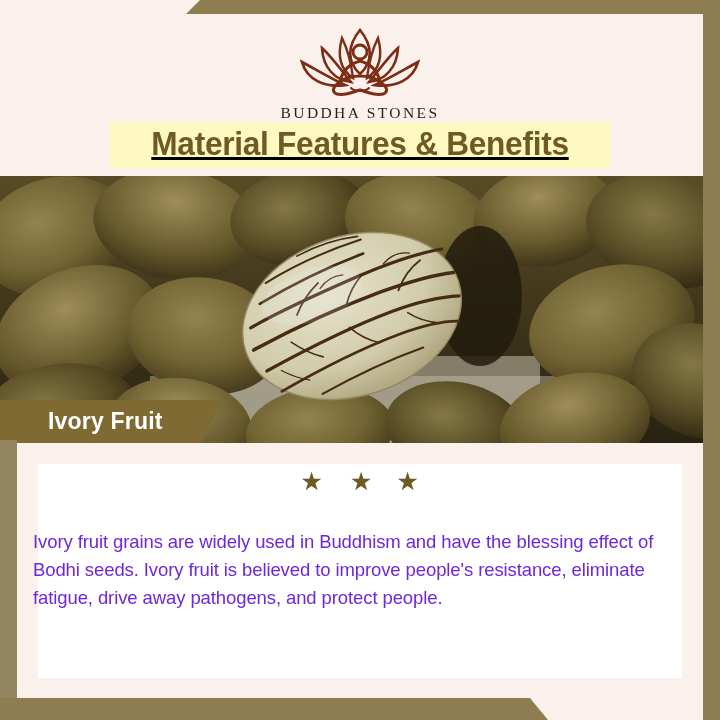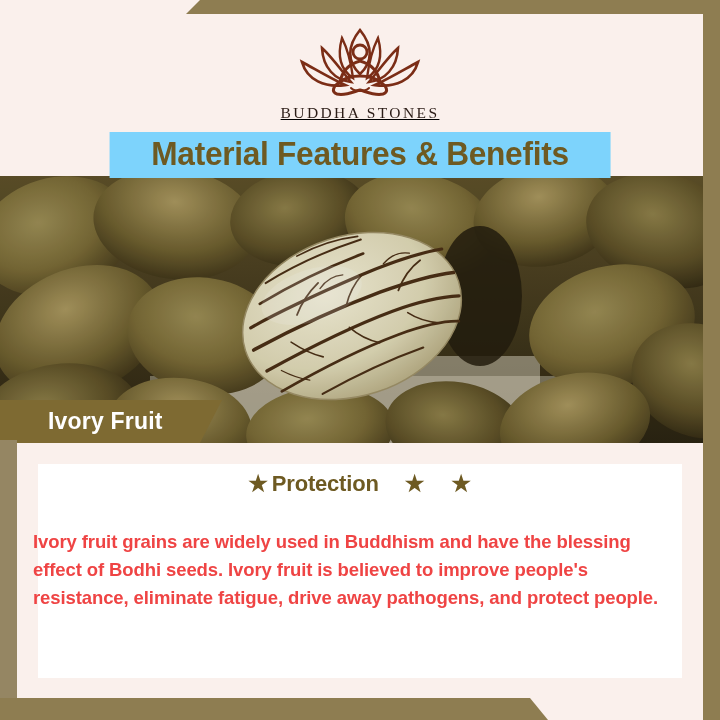--- a/index.html
+++ b/index.html
@@ -22,29 +22,29 @@
   .left-strip{
     position:absolute;left:0;top:440px;width:17px;height:280px;background:#958663;
   }
   .bottom-band{
     position:absolute;left:0;bottom:0;width:720px;height:22px;background:#8e7d51;
     clip-path:polygon(0 0,530px 0,548px 22px,0 22px);
   }
 
   
   .header{position:absolute;top:0;left:17px;right:17px;height:176px;background:#faf0ec;}
-  .logo-wrap{position:absolute;top:22px;left:0;right:0;display:flex;flex-direction:column;align-items:center;text-decoration:underline;}
+  .logo-wrap{position:absolute;top:22px;left:0;right:0;display:flex;flex-direction:column;align-items:center;}
   .logo-mark{width:150px;height:80px;display:block;}
   .brand-name{
     margin-top:2px;font-family:"Liberation Serif", serif;font-size:15.5px;
     letter-spacing:2.4px;color:#2b1c16;font-weight:400;white-space:nowrap;
   }
   .title-box{
-    position:absolute;top:132px;left:50%;transform:translateX(-50%);
-    background:#7dd3fc;padding:2px 26px 5px;
+    position:absolute;top:122px;left:50%;transform:translateX(-50%);
+    background:#fef9c3;padding:2px 26px 5px;text-decoration:underline;
   }
   .title-text{
     font-size:34px;font-weight:bold;color:#6e5a22;
     font-family:"Liberation Sans", sans-serif;
     letter-spacing:-0.3px;white-space:nowrap;line-height:1.15;
     transform:scaleX(0.93);transform-origin:center;
   }
 
   
   .photo{
@@ -74,23 +74,22 @@
     display:flex;justify-content:center;align-items:center;gap:26px;
   }
   .benefit{
     display:flex;align-items:center;color:#6e5a22;font-size:22px;font-weight:bold;
     white-space:nowrap;letter-spacing:-0.2px;
   }
   .benefit .star{font-size:22px;line-height:1;margin-right:4px;}
   .benefit.sp .star{margin-right:1px;}
   .paragraph{
     position:absolute;top:66px;left:-5px;width:648px;
-    font-size:18.5px;line-height:1.52;color:#ef4444;
+    font-size:18.5px;line-height:1.52;color:#6d28d9;
     letter-spacing:-0.1px;
-    font-weight:bold;
   }
 </style>
 </head>
 <body>
 
 <div class="poster">
 
   <div class="photo">
     <svg viewBox="0 0 720 267" preserveAspectRatio="none">
       <defs>
@@ -199,21 +198,20 @@
       <div class="title-text">Material Features &amp; Benefits</div>
     </div>
   </div>
 
   <div class="content">
     <div class="pink-strip"></div>
 
     <div class="benefits">
       <div class="benefit">
         <span class="star">★</span>
-        <span>Protection</span>
       </div>
       <div class="benefit sp">
         <span class="star">★</span>
       </div>
       <div class="benefit sp">
         <span class="star">★</span>
       </div>
     </div>
 
     <p class="paragraph">Ivory fruit grains are widely used in Buddhism and have the blessing effect of Bodhi seeds. Ivory fruit is believed to improve people's resistance, eliminate fatigue, drive away pathogens, and protect people.</p>

